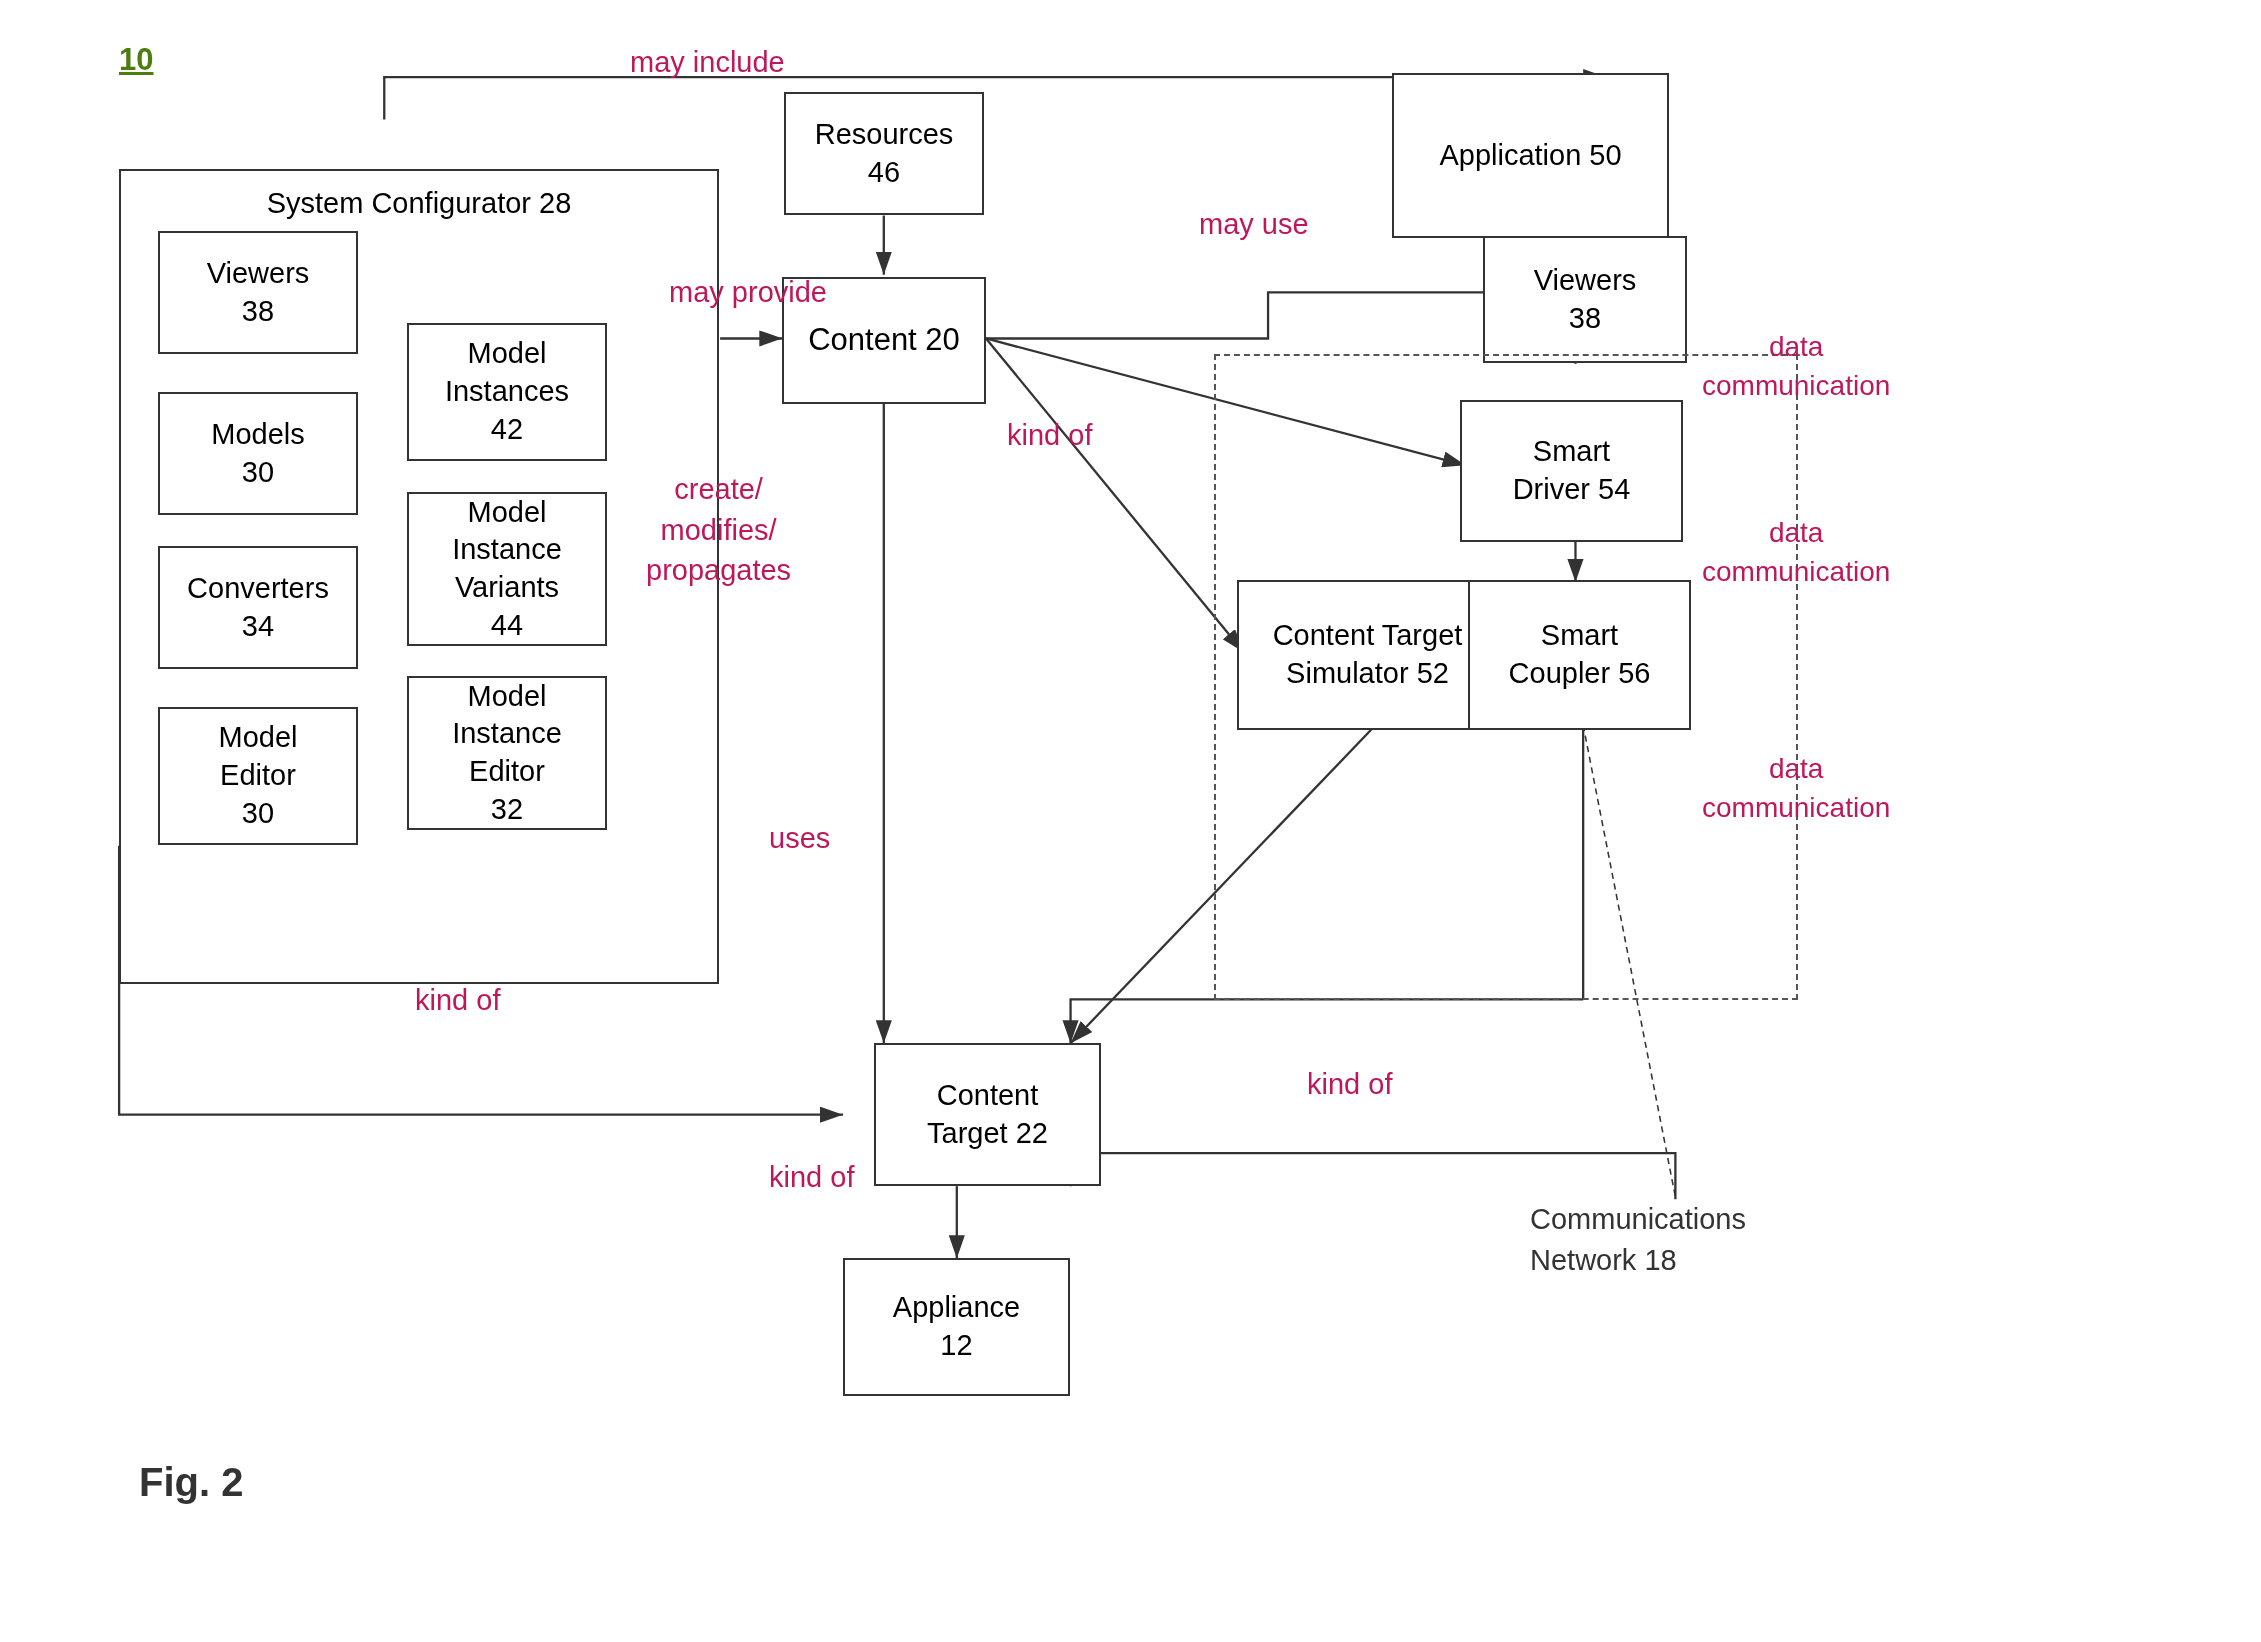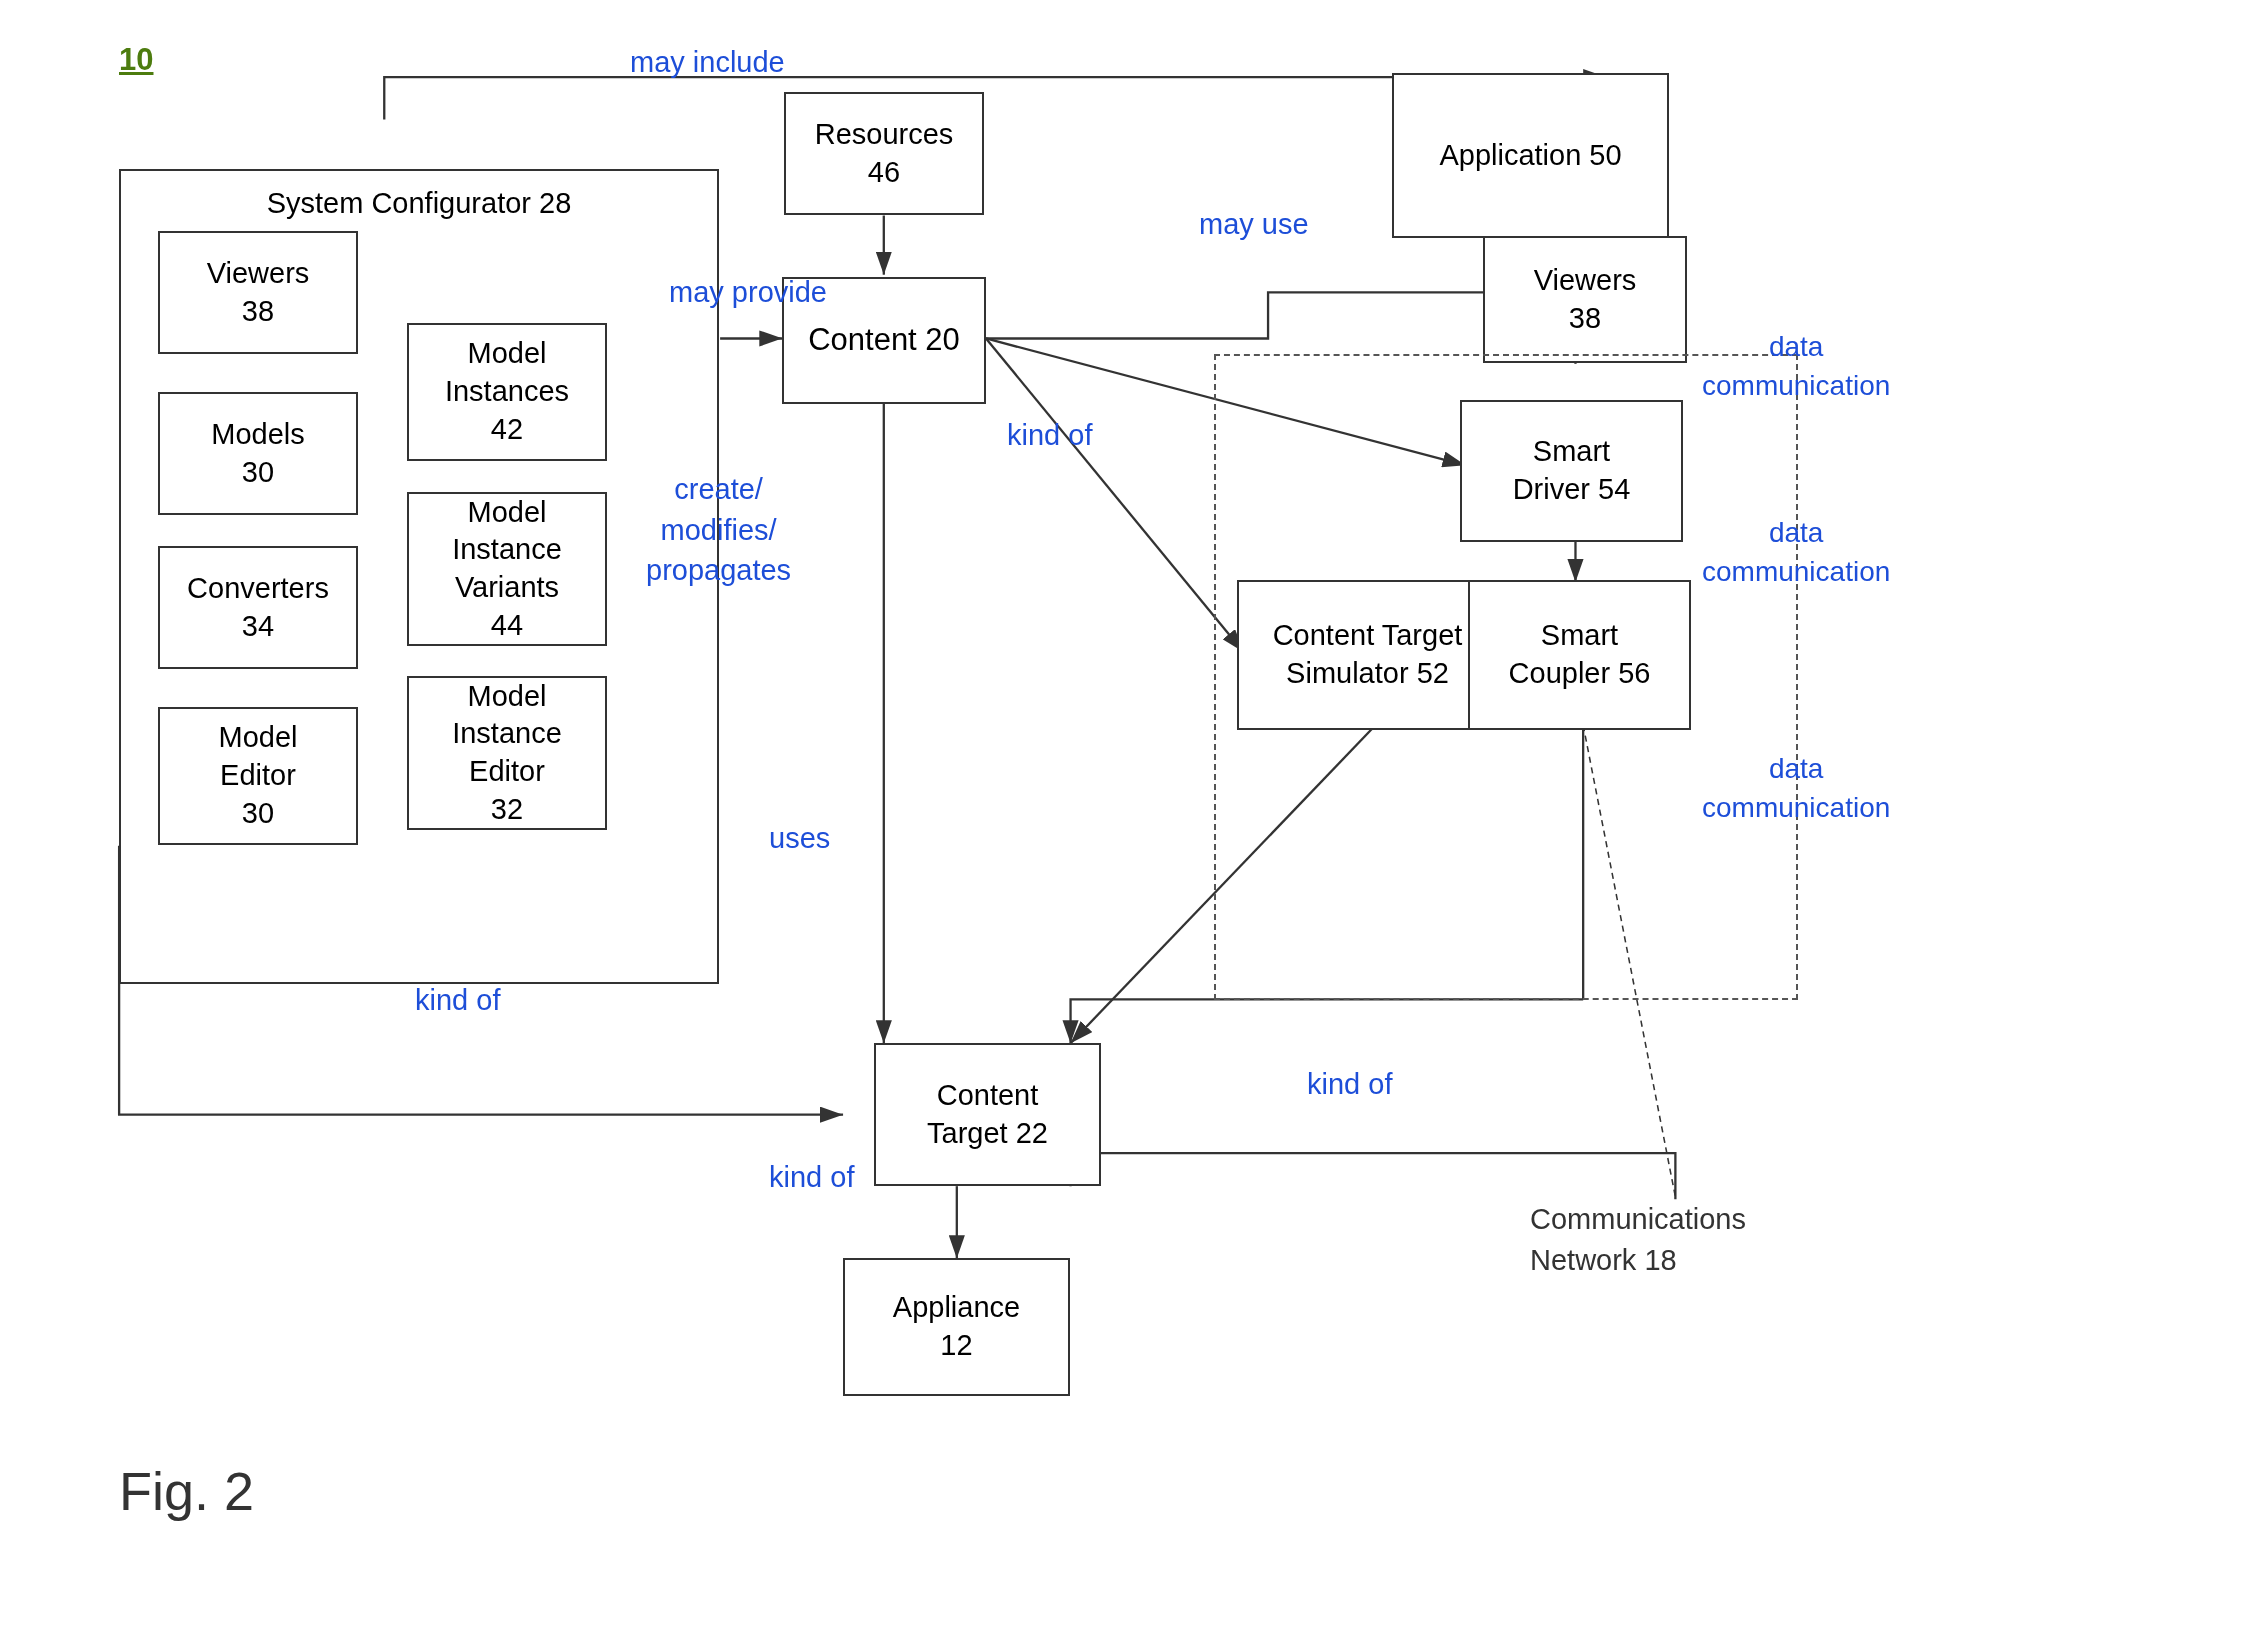--- a/index.html
+++ b/index.html
@@ -32,29 +32,30 @@
     .box-dashed {
       border-style: dashed;
     }
     .box-outer {
       border: 2.3px solid #333;
       background: transparent;
     }
     .label-text {
       position: absolute;
       font-size: 28px;
-      color: #1d4ed8;
+      color: #be185d;
       text-align: center;
       background: transparent;
     }
     .fig-label {
       position: absolute;
-      font-size: 54px;
-      font-weight: normal;
+      font-size: 40px;
+      font-weight: bold;
       color: #333;
+      margin-left: 20px;
     }
     .diagram-ref {
       position: absolute;
       font-size: 31px;
       font-weight: bold;
       color: #4d7c0f;
       text-decoration: underline;
     }
     svg.arrows {
       position: absolute;

